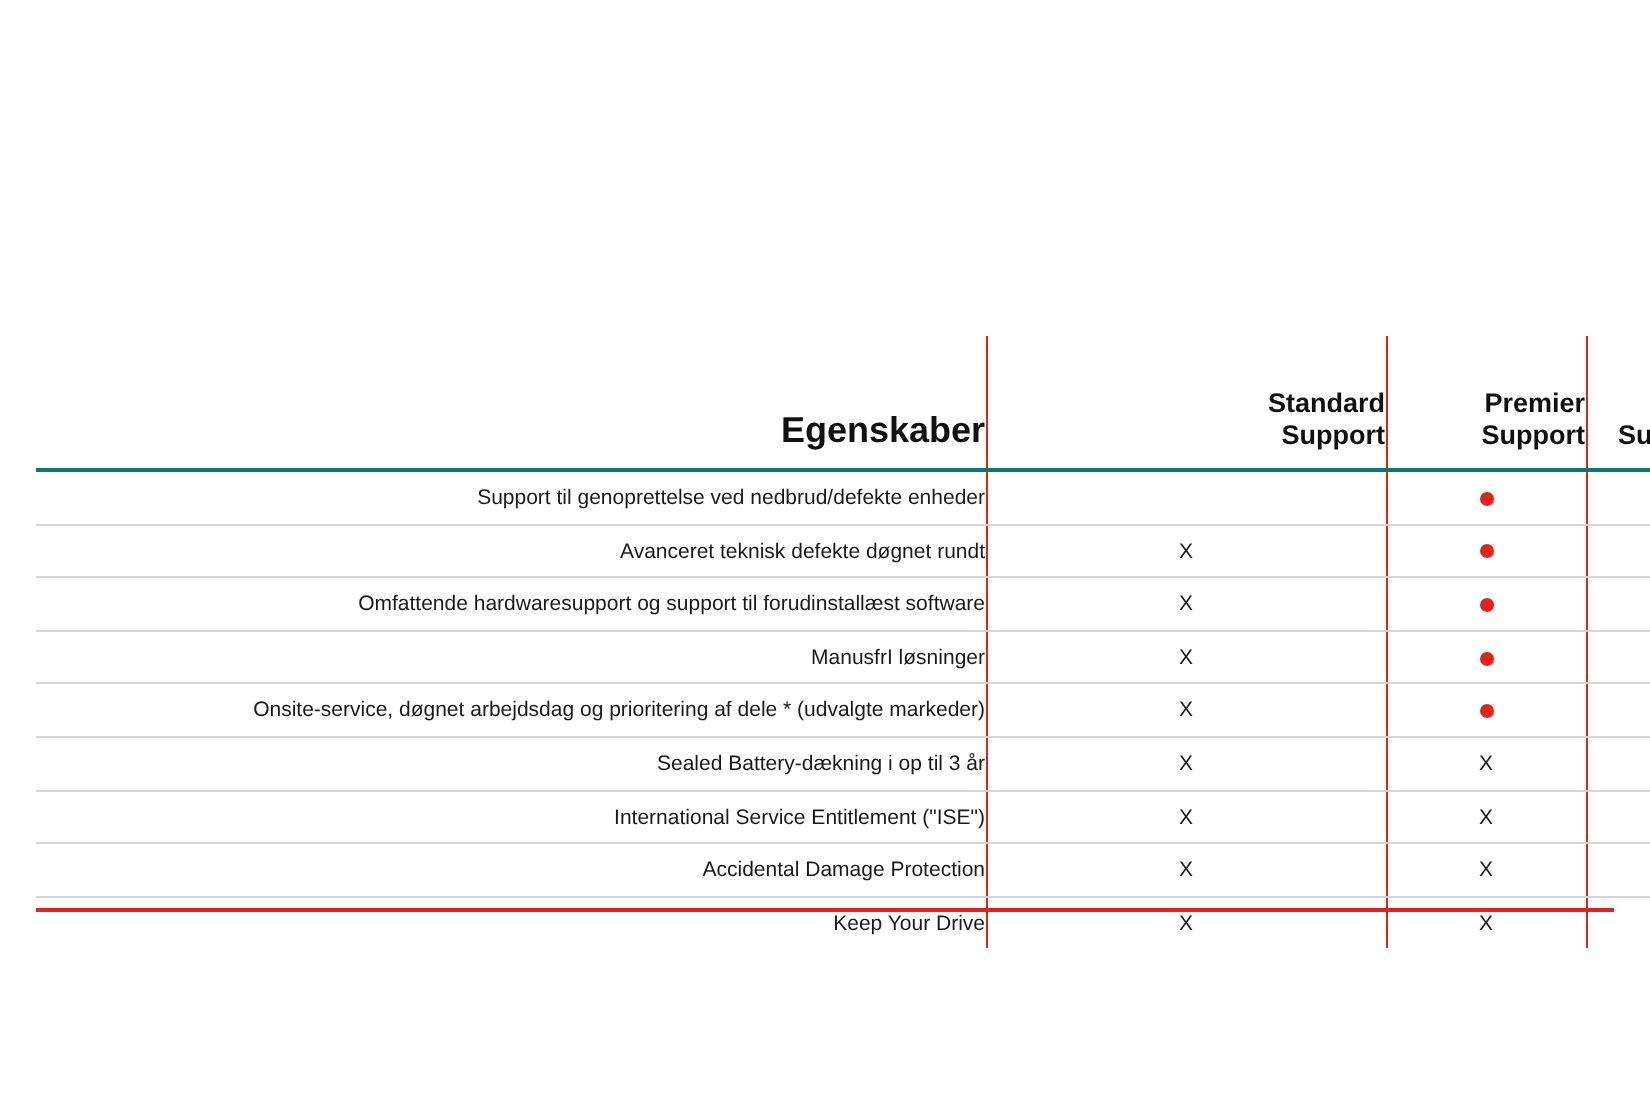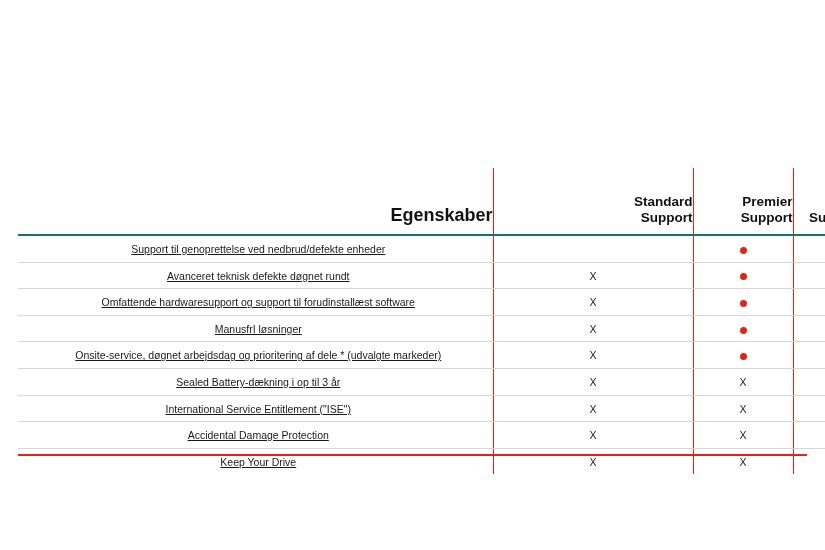--- a/index.html
+++ b/index.html
@@ -70,22 +70,21 @@
   tbody td {
     font-size: 10.5px;
     line-height: 1.2;
     padding: 7px 0 6px 0;
     border-bottom: 1px solid #d6d6d6;
     color: #1a1a1a;
     height: 12px;
   }
   tbody td.feature {
     padding-left: 6px;
-    text-align: center;
-    text-decoration: underline;
+    text-align: right;
   }
   tbody td.mark {
     border-left: 1px solid #e32219;
     text-align: center;
     font-size: 10.5px;
     color: #1a1a1a;
   }
   tbody tr:last-child td {
     border-bottom: none;
     margin-top: 36px;

